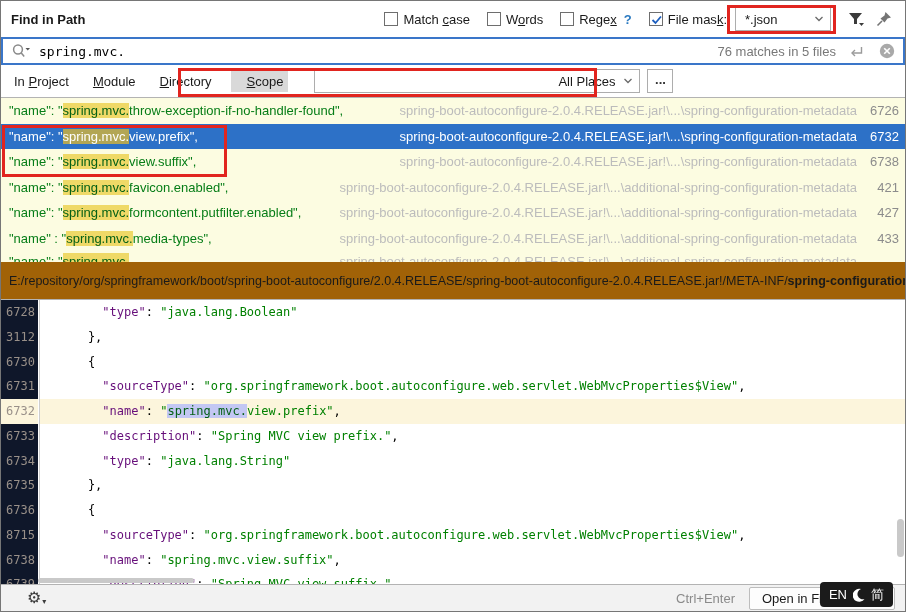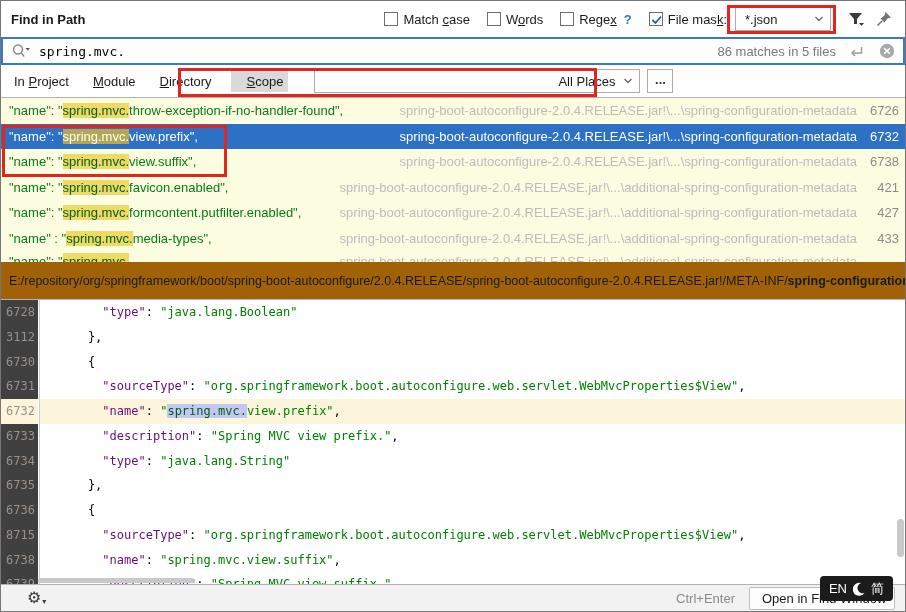--- a/index.html
+++ b/index.html
@@ -47,41 +47,41 @@
   .rline { width:36px; text-align:right; color:#8c8c8c; margin-left:6px; flex:none; }
   .rrow.selected .rpath, .rrow.selected .rline { color:#fff; }
 
   
   .pv-header { height:38px; flex:none; background:#a16207; border-bottom:1px solid #b3b3b3; display:flex; align-items:center; padding:0 0 0 8px; font-size:12.5px; white-space:nowrap; overflow:hidden; }
   .pv-header b { font-weight:bold; }
 
   
   .code { flex:1; position:relative; background:#fff; overflow:hidden; font-family:"DejaVu Sans Mono", monospace; font-size:12px; }
   .cline { display:flex; height:24.75px; line-height:24.75px; }
-  .gutter { width:38px; flex:none; background:#404040; color:#999089; padding-left:5px; font-size:12px; border-right:1px solid #fff; }
+  .gutter { width:38px; flex:none; background:#0f172a; color:#999089; padding-left:5px; font-size:12px; border-right:1px solid #fff; }
   .gutterline { width:1px; flex:none; background:#cdcdcd; }
   .ctext { flex:1; white-space:pre; padding-left:19px; color:#000; }
   .cline.current { background:#fcf5dc; }
   .cline.current .gutter { background:#fcf5dc; }
   .seg-k { color:#660e7a; }
   .seg-s { color:#008000; }
   .seg-p { color:#000; }
   .seg-sel { color:#056015; background:#c3c7f3; }
   .vthumb { position:absolute; right:1px; top:219px; width:7px; height:38px; background:#c9c9c9; border-radius:4px; }
   .hthumb { position:absolute; left:37px; bottom:1px; width:156px; height:5px; background:#c9c9c9; border-radius:3px; }
 
   
   .statusbar { height:27px; flex:none; background:#f2f2f2; border-top:1px solid #b3b3b3; display:flex; align-items:center; padding:0 10px 0 26px; position:relative; }
   .gear-wrap { display:flex; align-items:flex-end; }
   .gear { font-size:16px; color:#3c3c3c; line-height:16px; }
   .gear-caret { font-size:8px; color:#3c3c3c; margin-left:1px; }
   .sb-spacer { flex:1; }
   .shortcut { color:#8a8a8a; margin-right:14px; }
   .open-btn { height:23px; border:1px solid #bdbdbd; background:#fdfdfd; border-radius:2px; padding:0 12px; font-size:13px; color:#1a1a1a; white-space:nowrap; overflow:hidden; width:146px; }
-  .ime { position:absolute; right:12px; bottom:10px; height:25px; background:#1b1b1b; border-radius:4px; color:#fff; display:flex; align-items:center; gap:6px; padding:0 9px; font-size:13px; z-index:30; }
+  .ime { position:absolute; right:12px; bottom:4px; height:25px; background:#1b1b1b; border-radius:4px; color:#fff; display:flex; align-items:center; gap:6px; padding:0 9px; font-size:13px; z-index:30; }
 
   
   .anno { position:absolute; border:3px solid #e1251f; background:transparent; pointer-events:none; z-index:20; }
   .anno-filemask { left:726px; top:4px; width:109px; height:29px; }
   .anno-scope { left:177px; top:67px; width:419px; height:29px; }
   .anno-results { left:1px; top:124px; width:225px; height:52px; }
 
   svg { display:block; }
 </style>
 </head>
@@ -140,21 +140,21 @@
     </span>
   </div>
 
   <div class="search-row">
     <svg width="20" height="16" viewBox="0 0 20 16">
       <circle cx="7" cy="6.5" r="4.4" fill="none" stroke="#8a8a8a" stroke-width="1.5"></circle>
       <line x1="10.3" y1="10" x2="13.2" y2="13.5" stroke="#8a8a8a" stroke-width="1.5"></line>
       <polygon points="14.5,5 19,5 16.75,7.6" fill="#555"></polygon>
     </svg>
     <span class="search-query">spring.mvc.</span>
-    <span class="match-count">86 matches in 5 files</span>
+    <span class="match-count">76 matches in 5 files</span>
     <svg class="enter-ic" width="17" height="13" viewBox="0 0 17 13">
       <path d="M13.5 2 V8 H4.5" fill="none" stroke="#9a9a9a" stroke-width="1.4"></path>
       <polyline points="7,5 4,8 7,11" fill="none" stroke="#9a9a9a" stroke-width="1.4"></polyline>
     </svg>
     <svg width="16" height="16" viewBox="0 0 16 16">
       <circle cx="8" cy="8" r="7.2" fill="#a9a9a9"></circle>
       <line x1="5.2" y1="5.2" x2="10.8" y2="10.8" stroke="#fff" stroke-width="1.6"></line>
       <line x1="10.8" y1="5.2" x2="5.2" y2="10.8" stroke="#fff" stroke-width="1.6"></line>
     </svg>
   </div>

